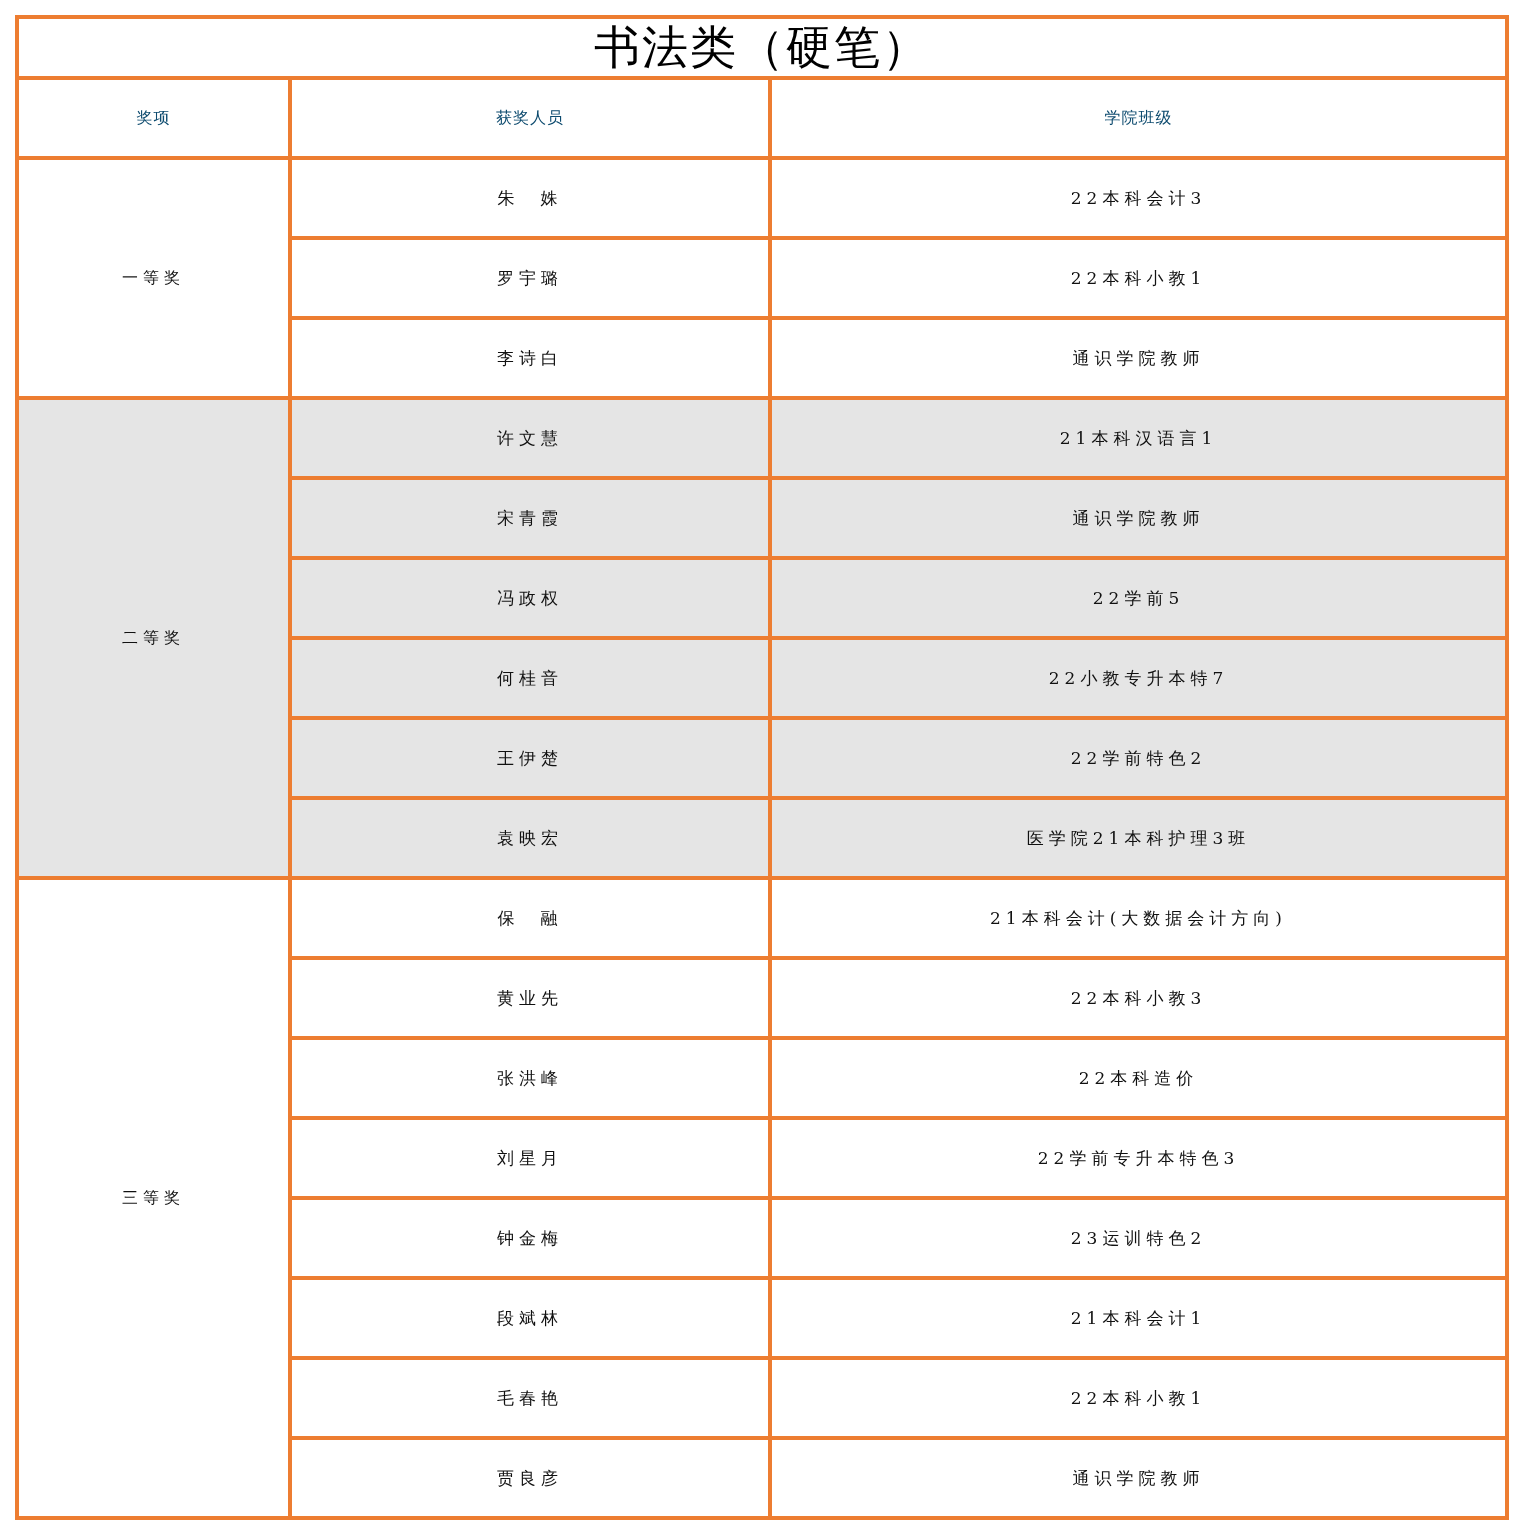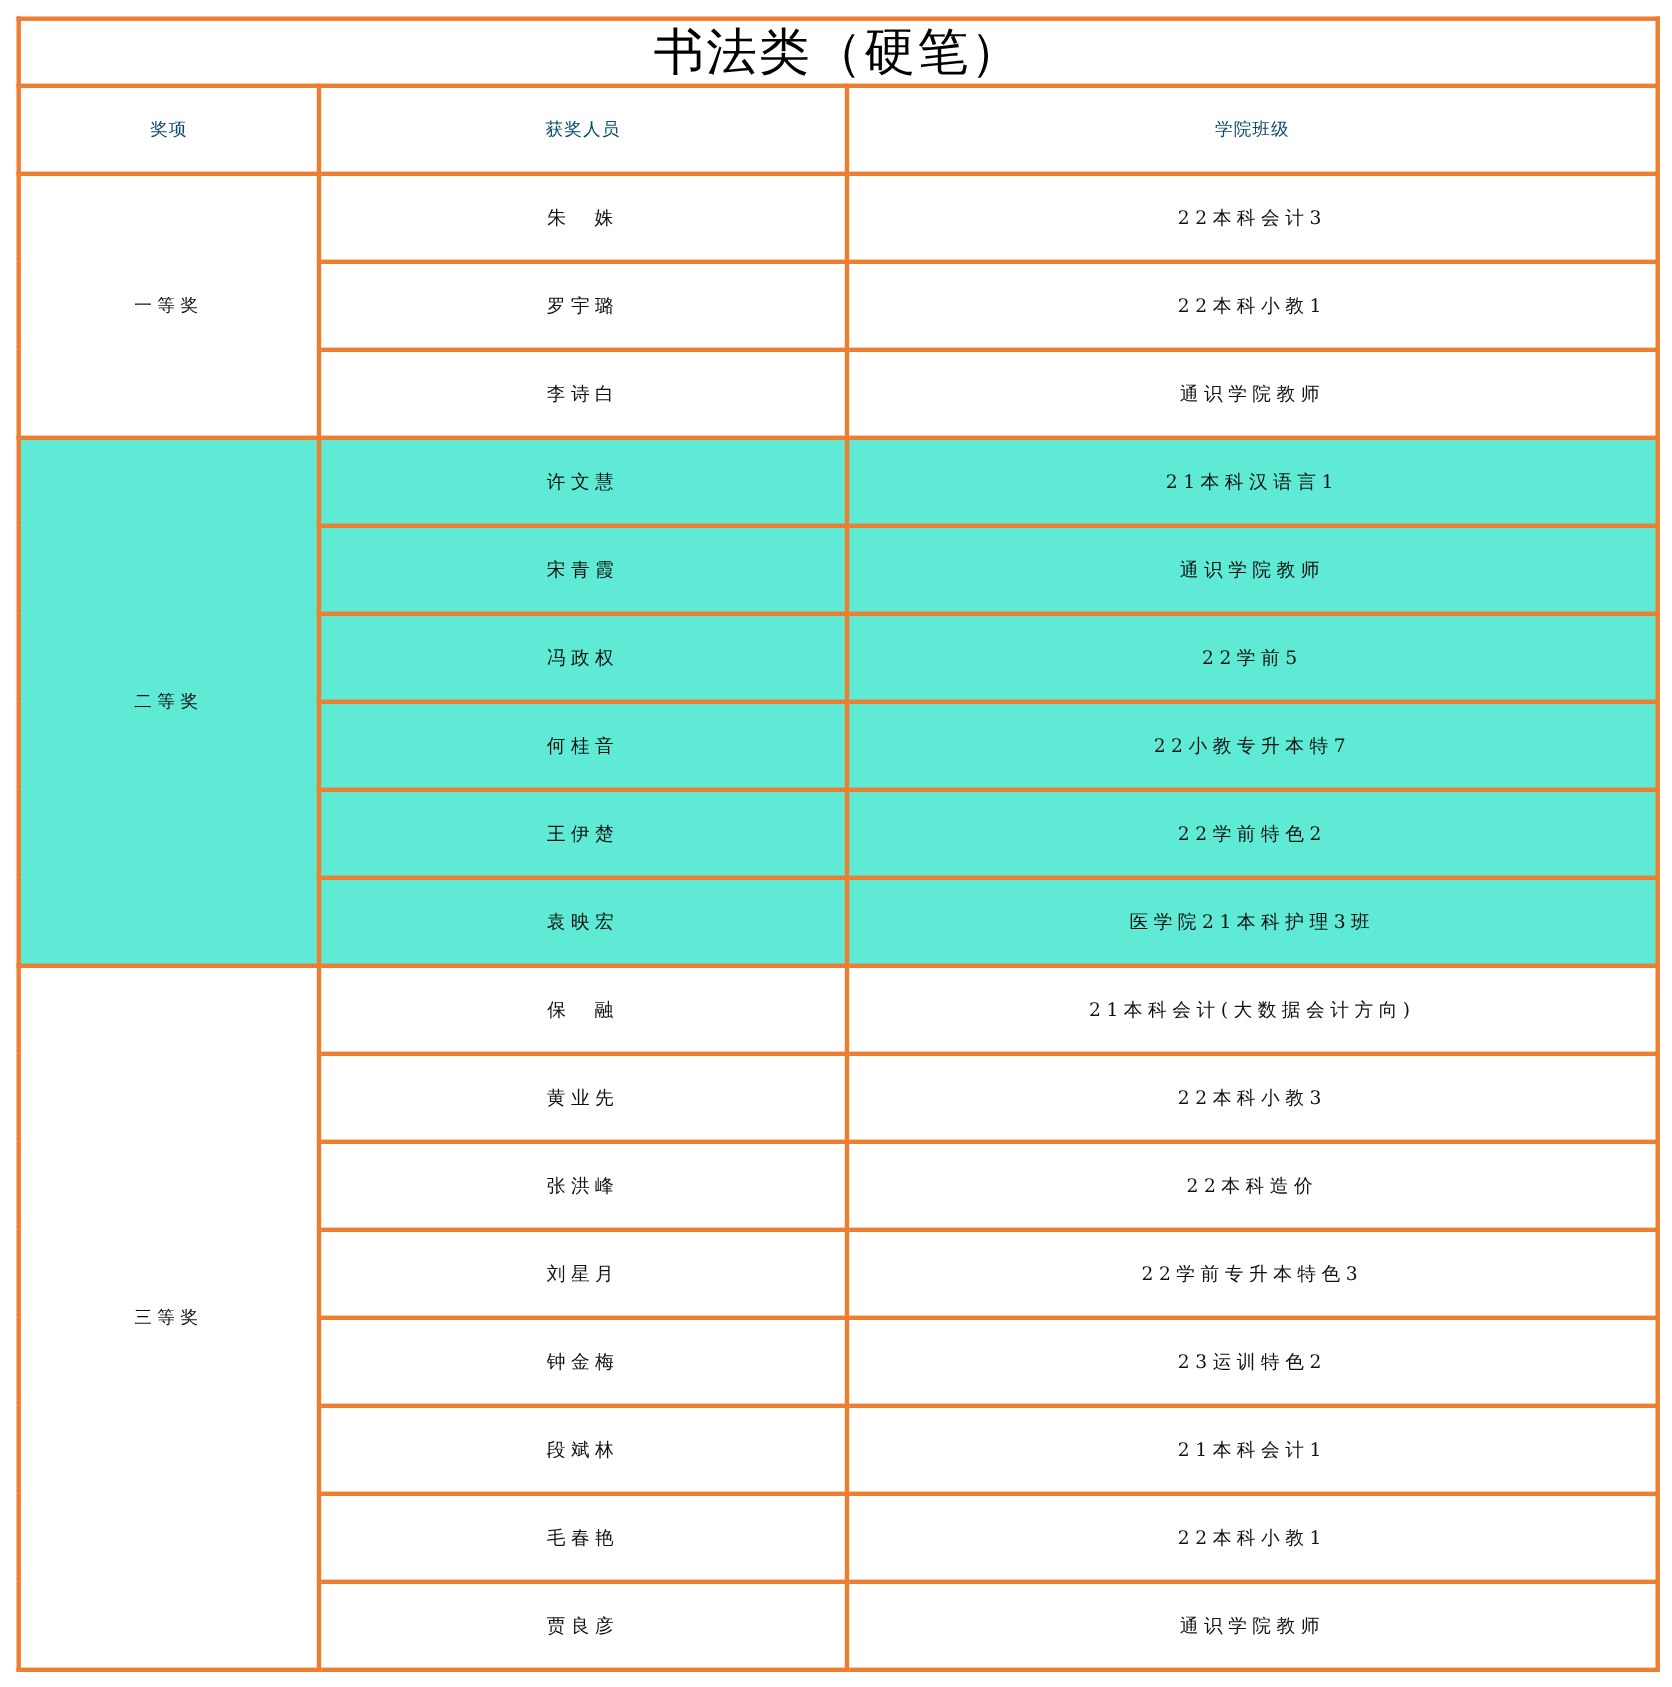--- a/index.html
+++ b/index.html
@@ -50,21 +50,21 @@
       height: 76px;
       font-size: 17px;
       letter-spacing: 5px;
       white-space: pre;
     }
     .award-cell {
       font-size: 16px;
       letter-spacing: 5px;
     }
     .tinted td {
-      background: #5eead4;
+      background: #e5e5e5;
     }
   </style>
 </head>
 <body>
 
 <table class="sheet">
   <colgroup>
     <col style="width:273px">
     <col style="width:480px">
     <col style="width:737px">

